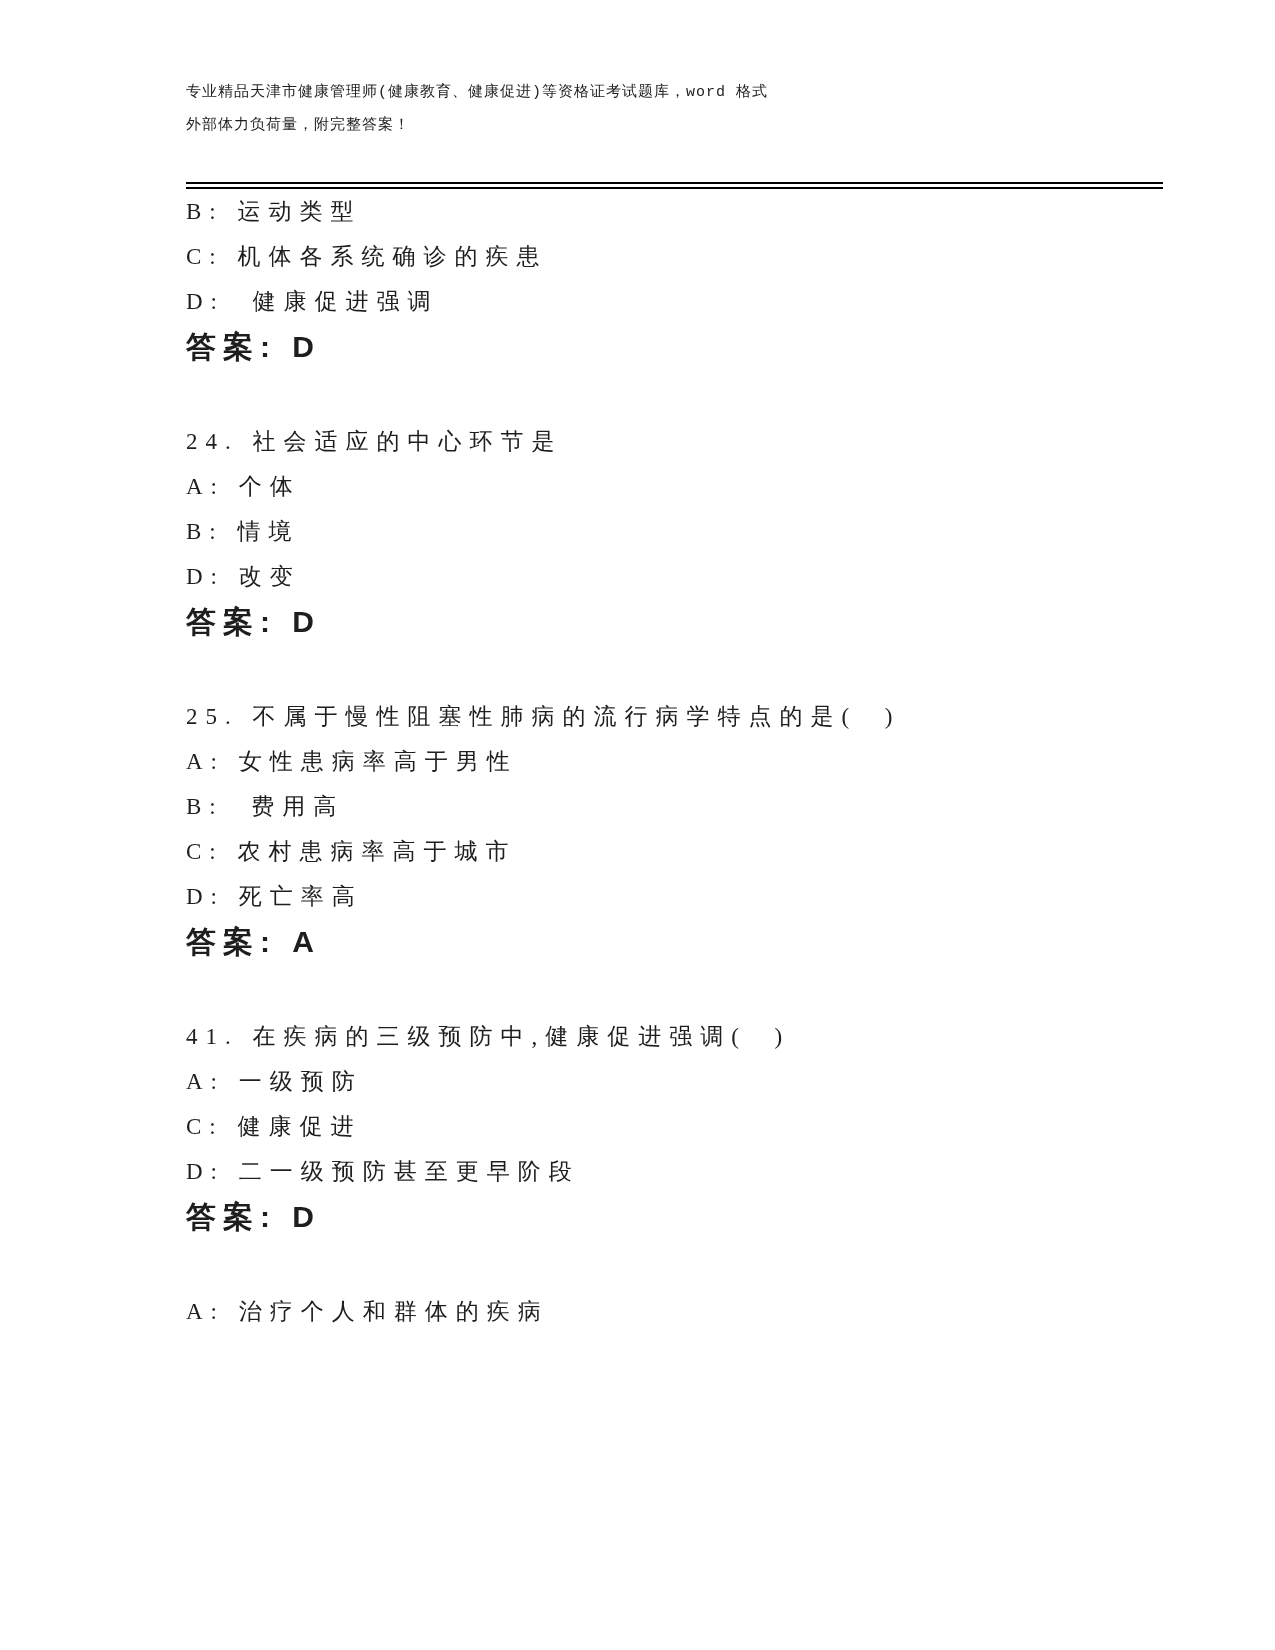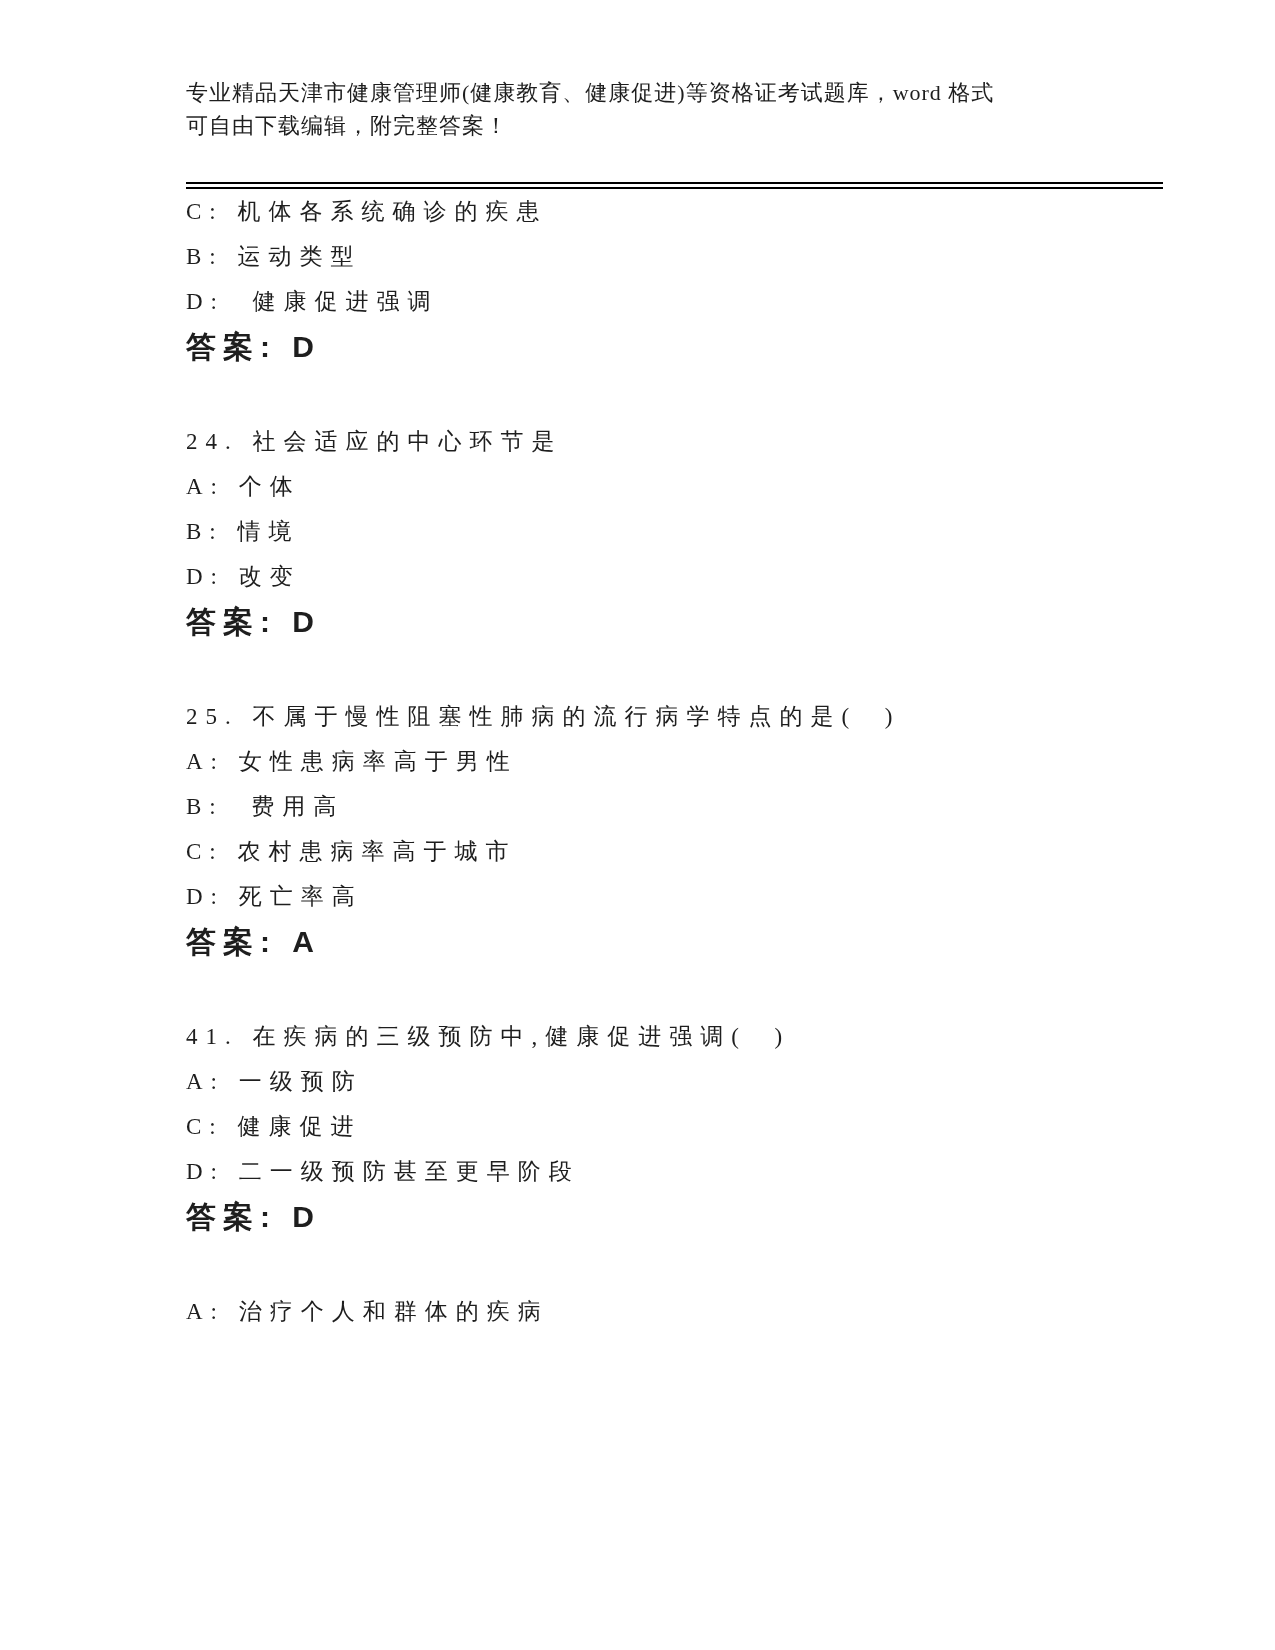--- a/index.html
+++ b/index.html
@@ -13,23 +13,24 @@
     height: 1650px;
     background: #ffffff;
     font-family: "Liberation Serif", "DejaVu Serif", serif;
     color: #1e1e1e;
     overflow: hidden;
     -webkit-font-smoothing: antialiased;
   }
   .header {
     margin: 76px 0 0 186px;
     width: 980px;
-    font-size: 22px;
+    font-size: 15px;
     line-height: 33px;
     letter-spacing: 1px;
+    font-family: Liberation Mono, monospace;
   }
   .header-line {
     white-space: pre-wrap;
   }
   .double-rule {
     margin: 40px 0 0 186px;
     width: 977px;
     height: 3px;
     border-top: 2px solid #000;
     border-bottom: 2px solid #000;
@@ -55,30 +56,30 @@
     margin-top: 50px;
   }
 </style>
 </head>
 <body>
 
 <div class="page">
 
   <div class="header">
     <div class="header-line">专业精品天津市健康管理师(健康教育、健康促进)等资格证考试题库，word 格式</div>
-    <div class="header-line">可自由下载编辑，附完整答案！</div>
+    <div class="header-line">外部体力负荷量，附完整答案！</div>
   </div>
 
   <div class="double-rule"></div>
 
   <div class="content">
 
     <div class="block">
+      <p class="line option">B: 运动类型</p>
       <p class="line option">C: 机体各系统确诊的疾患</p>
-      <p class="line option">B: 运动类型</p>
       <p class="line option">D:  健康促进强调</p>
       <p class="line answer">答案: D</p>
     </div>
 
     <div class="block qblock">
       <p class="line question">24. 社会适应的中心环节是</p>
       <p class="line option">A: 个体</p>
       <p class="line option">B: 情境</p>
       <p class="line option">D: 改变</p>
       <p class="line answer">答案: D</p>

